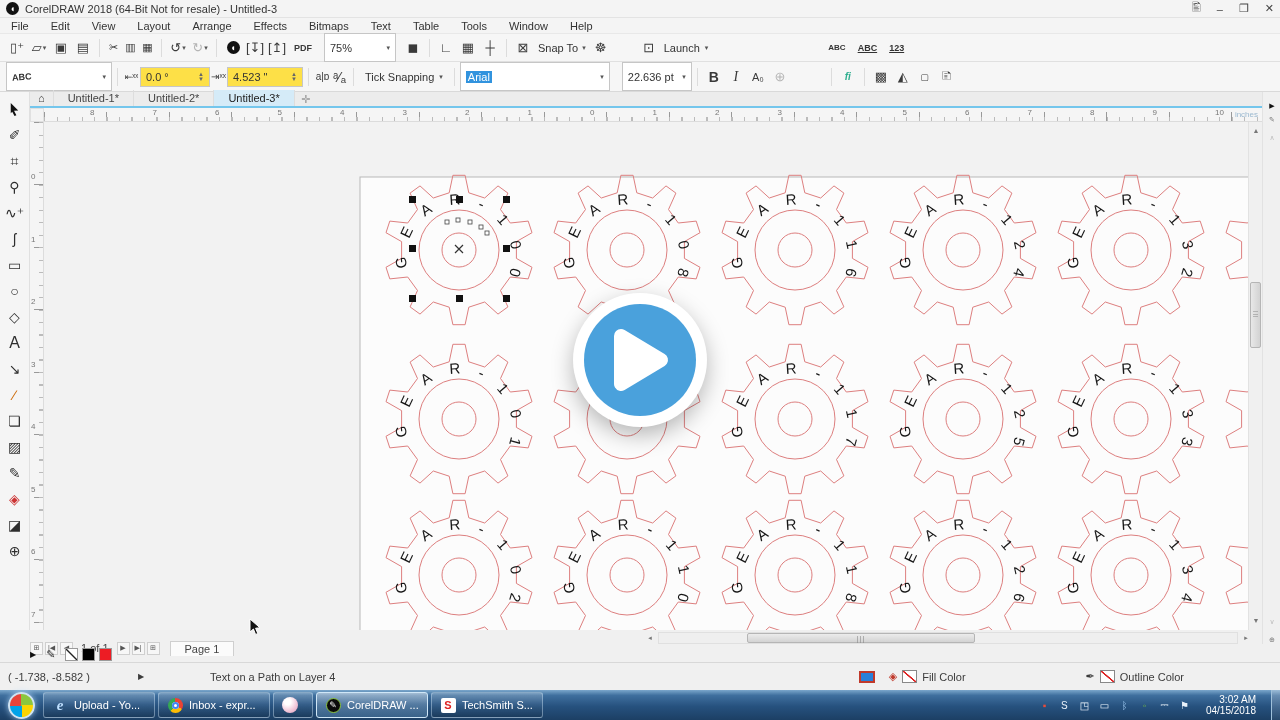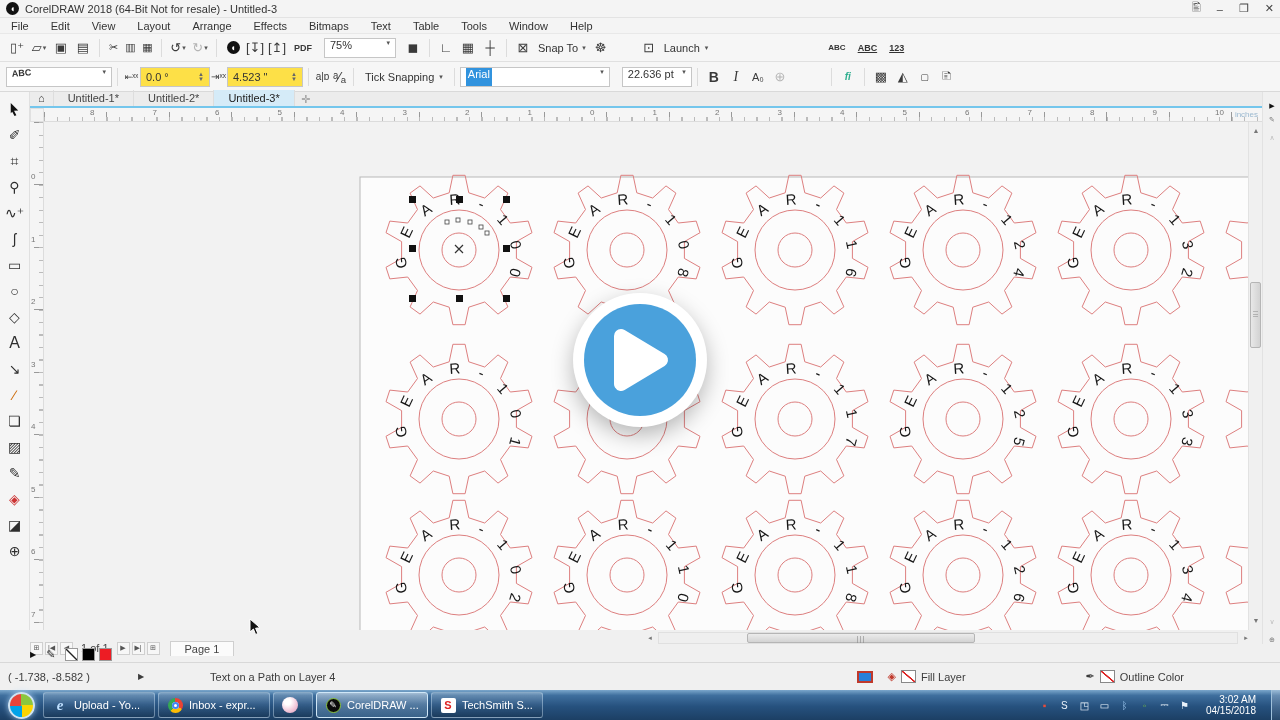--- a/index.html
+++ b/index.html
@@ -20,21 +20,21 @@
   
   .toolbar{left:0;top:34px;width:1280px;height:28px;background:#f6f6f6;border-bottom:1px solid #e0e0e0;display:flex;align-items:center;padding:0 6px}
   .propbar{left:0;top:62px;width:1280px;height:30px;background:#f6f6f6;border-bottom:1px solid #d9d9d9;display:flex;align-items:center;padding:0 6px}
   .tb{width:22px;height:22px;display:flex;align-items:center;justify-content:center;color:#3a3a3a;font-size:13px;flex:0 0 auto}
   .tb.sm{width:17px;font-size:11px}
   .dim{color:#b5b5b5}
   .sep{width:1px;height:18px;background:#dcdcdc;margin:0 5px;flex:0 0 auto}
   .dd{font-size:7px;color:#555;margin-left:1px}
   .field{background:#fde047;border:1px solid #c6c6c6;height:20px;display:flex;align-items:center;padding:0 5px;flex:0 0 auto}
   .spin{display:flex;flex-direction:column;font-size:6px;line-height:5px;color:#666;margin-left:3px}
-  .combo{background:#fff;border:1px solid #c6c6c6;height:20px;display:flex;padding:0 5px;flex:0 0 auto;justify-content:space-between}
+  .combo{background:#fff;border:1px solid #c6c6c6;height:29px;display:flex;align-items:center;padding:0 5px;flex:0 0 auto;justify-content:space-between}
   .hl{background:#3193de;color:#fff;padding:0 2px}
 
   
   .tabbar{left:30px;top:92px;width:1232px;height:16px;background:#ececec;display:flex;align-items:flex-end;border-bottom:2px solid #74c6ec}
   .dtab{height:16px;display:flex;align-items:center;padding:0 14px;color:#444;border-right:1px solid #ddd}
   .dtab.active{background:#d5ebf8;color:#222}
   .newtab{width:22px;height:14px;color:#999;display:flex;align-items:center;justify-content:center}
 
   
   .corner{left:30px;top:108px;width:14px;height:14px;background:#f3f3f3;border:1px solid #e0e0e0}
@@ -476,21 +476,21 @@
 </div>
 
 <div class="abs statusbar">
   <span style="margin-left:8px">( -1.738, -8.582 )</span>
   <span style="margin-left:48px;font-size:8px">▶</span>
   <span style="margin-left:66px">Text on a Path on Layer 4</span>
   <div style="margin-left:auto;display:flex;align-items:center">
     <div style="width:16px;height:12px;border:2px solid #c0392b;background:#2980d9;margin-right:14px"></div>
     <span style="color:#c0392b">◈</span>
     <div class="noneswatch"></div>
-    <span>Fill Layer</span>
+    <span>Fill Color</span>
     <span style="margin-left:120px">✒</span>
     <div class="noneswatch"></div>
     <span style="margin-right:96px">Outline Color</span>
   </div>
 </div>
 
 <svg class="abs cursor" style="left:248px;top:618px" width="14" height="18" viewBox="0 0 14 18">
   <path d="M2,1 L2,14 L5.4,11 L7.6,16.5 L9.8,15.5 L7.6,10.2 L12,9.8 Z" fill="#111" stroke="#fff" stroke-width="1"></path>
 </svg>
 

